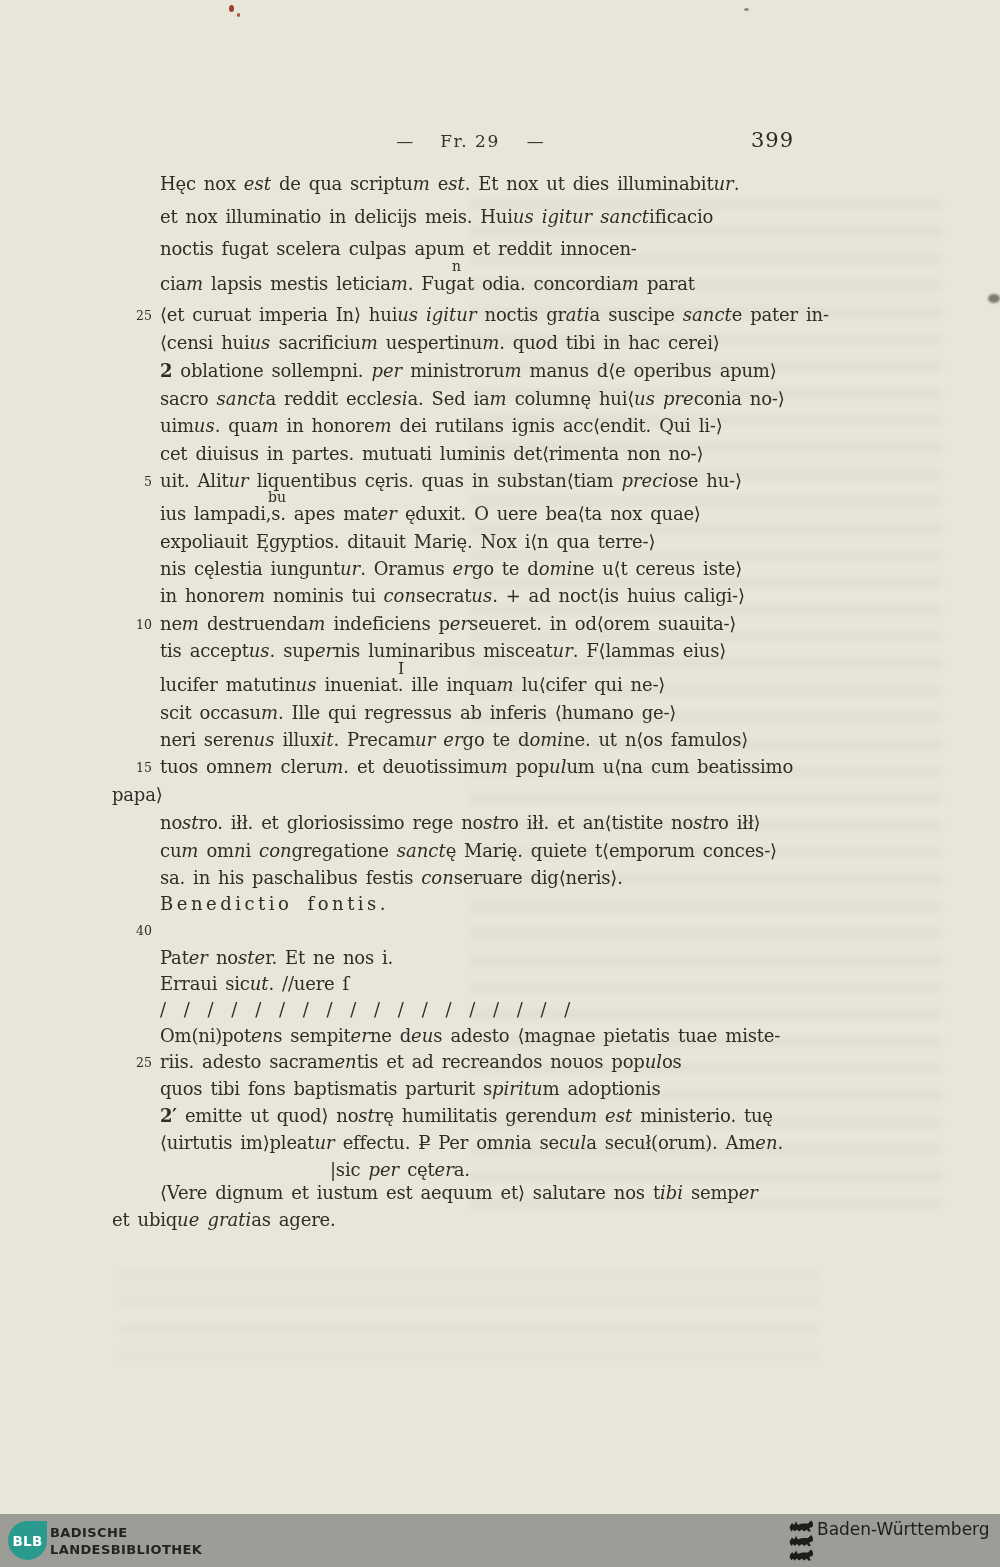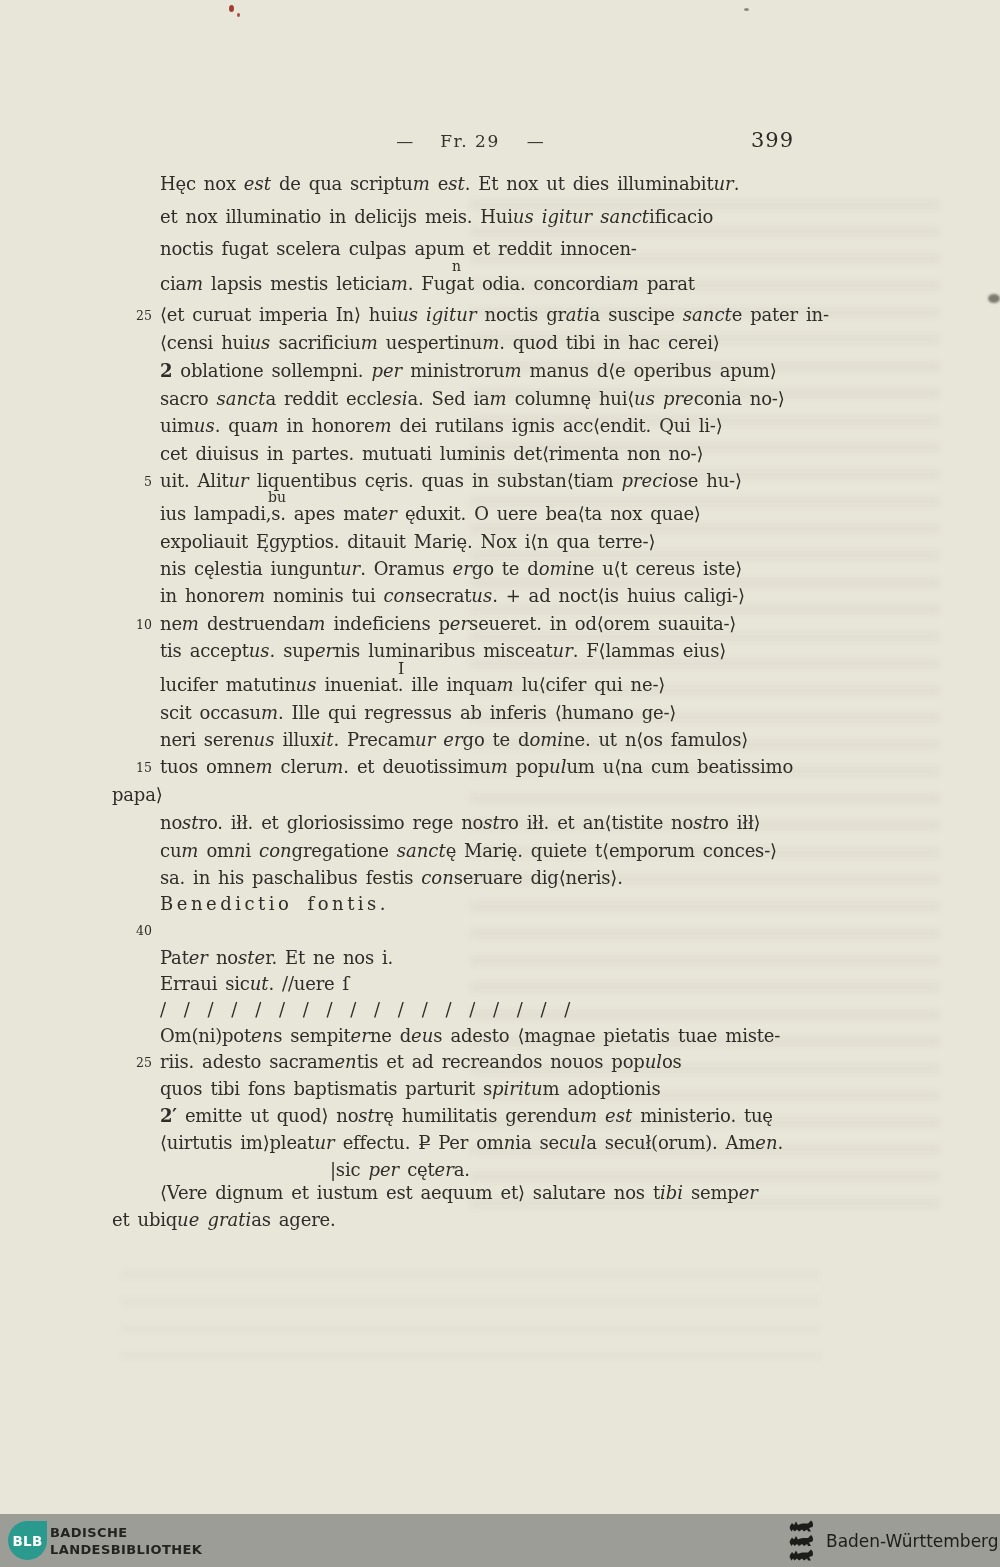--- a/index.html
+++ b/index.html
@@ -44,21 +44,21 @@
   .bigD::first-letter{font-size:23px;}
   .slashes{letter-spacing:2px;word-spacing:8px;}
 
   .footer{position:absolute;top:1514px;left:0;width:1000px;height:59px;
     background:#9d9d98;font-family:"DejaVu Sans","Liberation Sans",sans-serif;}
   .blb{position:absolute;left:8px;top:7px;width:39px;height:39px;background:#2a9a8e;
     border-radius:50% 0 50% 50%;display:flex;align-items:center;justify-content:center;
     color:#fff;font-weight:bold;font-size:13.5px;letter-spacing:.3px;}
   .libname{position:absolute;left:50px;top:10px;font-weight:bold;font-size:13px;
     line-height:17px;color:#23231f;letter-spacing:.4px;}
-  .bw{position:absolute;left:788px;top:5px;height:43px;display:flex;align-items:center;gap:11px;}
+  .bw{position:absolute;left:788px;top:5px;height:43px;display:flex;gap:2px;}
   .bw .state{font-size:17px;color:#1d1d1a;}
 </style>
 </head>
 <body>
 
 <div class="page"></div>
 <div class="bleed b1"></div>
 <div class="bleed b2"></div>
 <div class="artifact a1"></div>
 <div class="artifact a2"></div>

